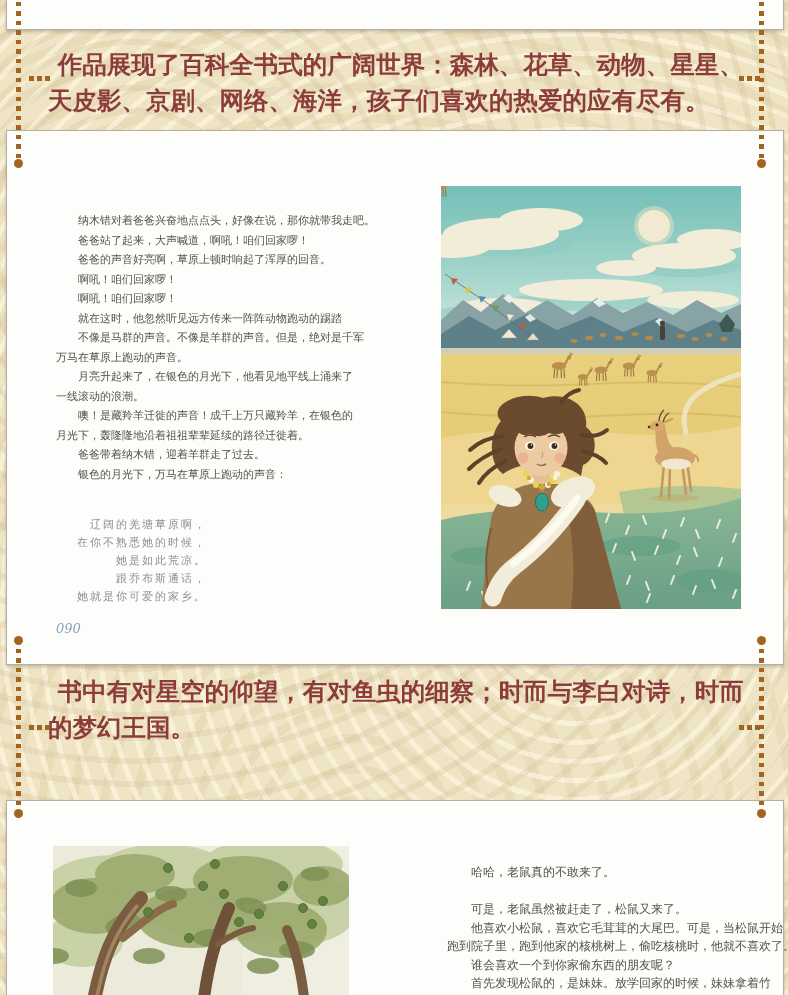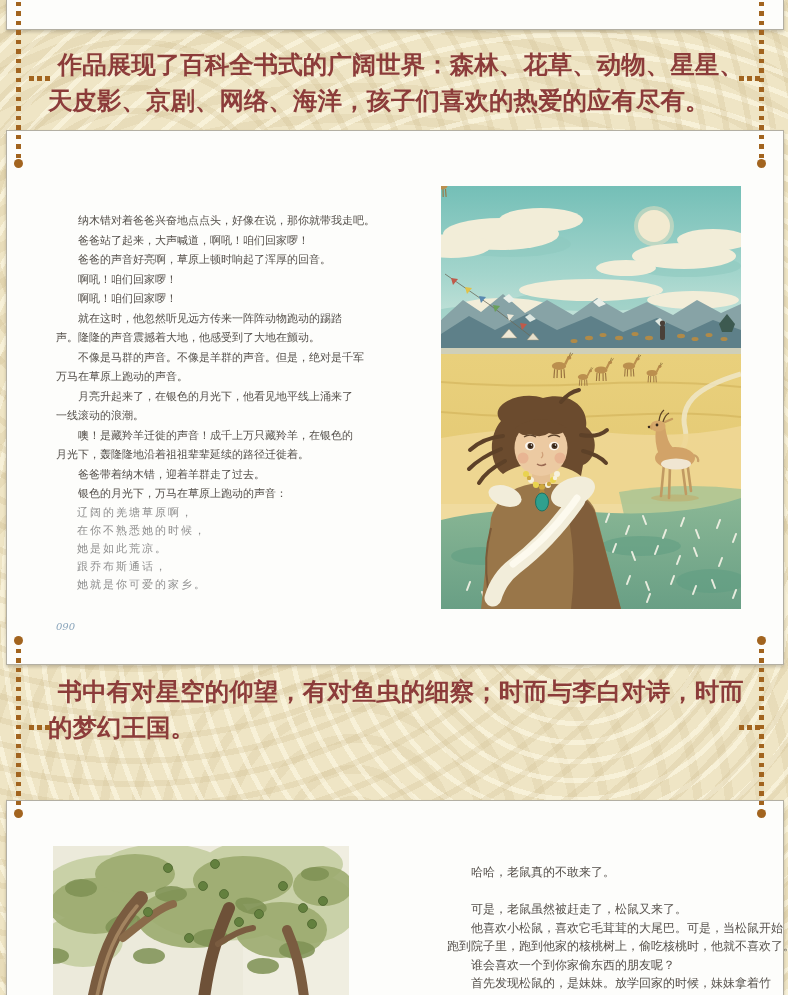--- a/index.html
+++ b/index.html
@@ -30,24 +30,24 @@
     font-weight:bold;font-size:24.5px;line-height:36px;font-family:"Liberation Serif",serif;}
   .banner .bline{margin:0;white-space:nowrap;}
   .banner .bline:first-child{text-indent:.4em;}
   #banner1{top:47px;}
   #banner2{top:674px;}
 
   
   .p1text{position:absolute;left:49px;top:80px;width:400px;font-size:11px;line-height:19.5px;
     color:var(--body-text,#55504b);}
   .tl{height:19.5px;white-space:nowrap;}
-  .p1poem{position:absolute;left:70px;top:372px;font-size:11px;line-height:18px;letter-spacing:2px;
-    color:var(--poem-text,#8f8f8f);}
+  .p1poem{position:absolute;left:70px;top:384px;font-size:11px;line-height:18px;letter-spacing:2px;
+    color:var(--poem-text,#8f8f8f);text-align:right;}
   .pl{height:18px;white-space:nowrap;}
-  .pageno{position:absolute;left:49px;top:490px;font-style:italic;font-size:10px;
+  .pageno{position:absolute;left:49px;top:490px;font-style:italic;font-size:13px;
     color:var(--pgnum,#8aa5bb);font-family:"DejaVu Serif",serif;}
 
   
   .p2text{position:absolute;left:440px;top:62px;width:330px;font-size:12px;line-height:18.5px;
     color:var(--body-text,#55504b);}
   .tl2{height:18.5px;white-space:nowrap;}
 
   .illo1{position:absolute;left:434px;top:55px;}
   .illo2{position:absolute;left:46px;top:45px;}
 </style>
@@ -97,21 +97,20 @@
     </div>
 
   <section class="page" id="page1">
     <div class="p1text">
         <div class="tl">　　纳木错对着爸爸兴奋地点点头，好像在说，那你就带我走吧。</div>
         <div class="tl">　　爸爸站了起来，大声喊道，啊吼！咱们回家啰！</div>
         <div class="tl">　　爸爸的声音好亮啊，草原上顿时响起了浑厚的回音。</div>
         <div class="tl">　　啊吼！咱们回家啰！</div>
         <div class="tl">　　啊吼！咱们回家啰！</div>
         <div class="tl">　　就在这时，他忽然听见远方传来一阵阵动物跑动的踢踏</div>
-        <div class="tl">声。隆隆的声音震撼着大地，他感受到了大地在颤动。</div>
         <div class="tl">　　不像是马群的声音。不像是羊群的声音。但是，绝对是千军</div>
         <div class="tl">万马在草原上跑动的声音。</div>
         <div class="tl">　　月亮升起来了，在银色的月光下，他看见地平线上涌来了</div>
         <div class="tl">一线滚动的浪潮。</div>
         <div class="tl">　　噢！是藏羚羊迁徙的声音！成千上万只藏羚羊，在银色的</div>
         <div class="tl">月光下，轰隆隆地沿着祖祖辈辈延续的路径迁徙着。</div>
         <div class="tl">　　爸爸带着纳木错，迎着羊群走了过去。</div>
         <div class="tl">　　银色的月光下，万马在草原上跑动的声音：</div>
       </div>
     <div class="p1poem">

